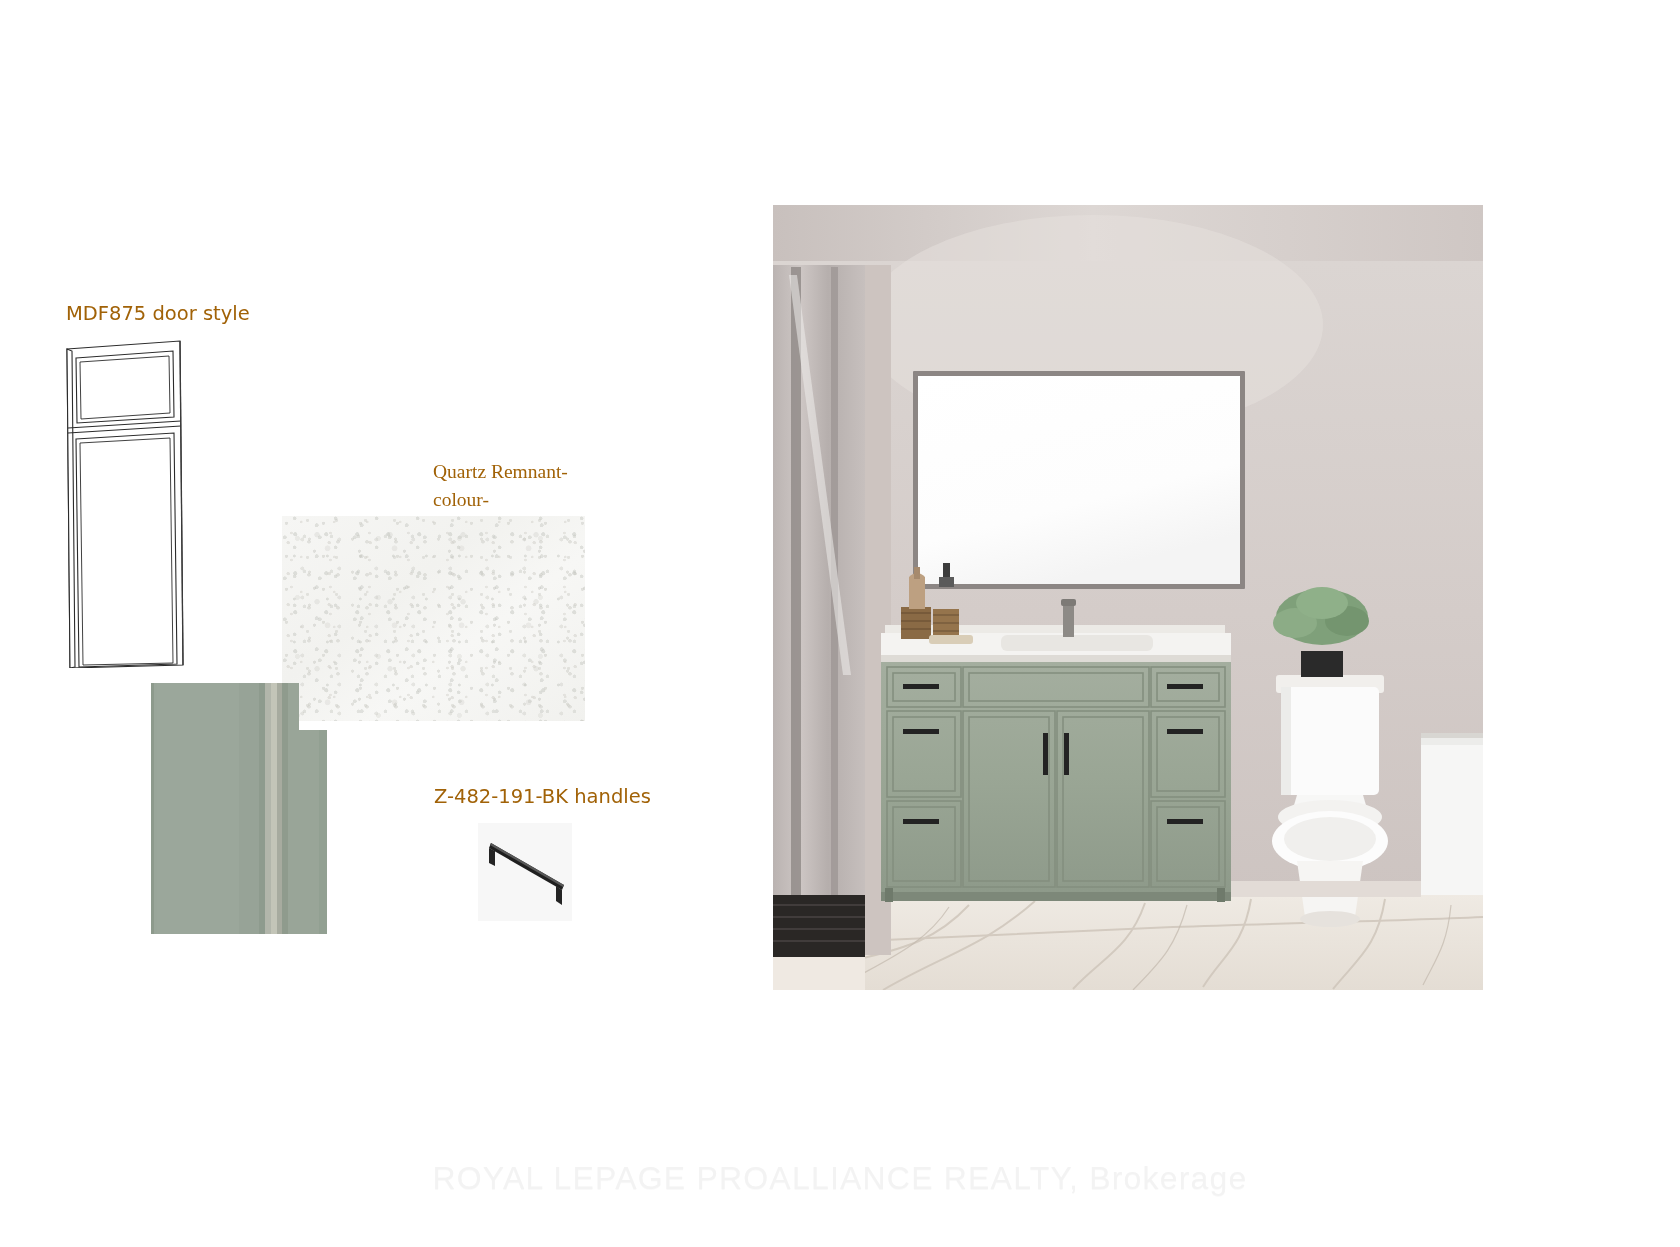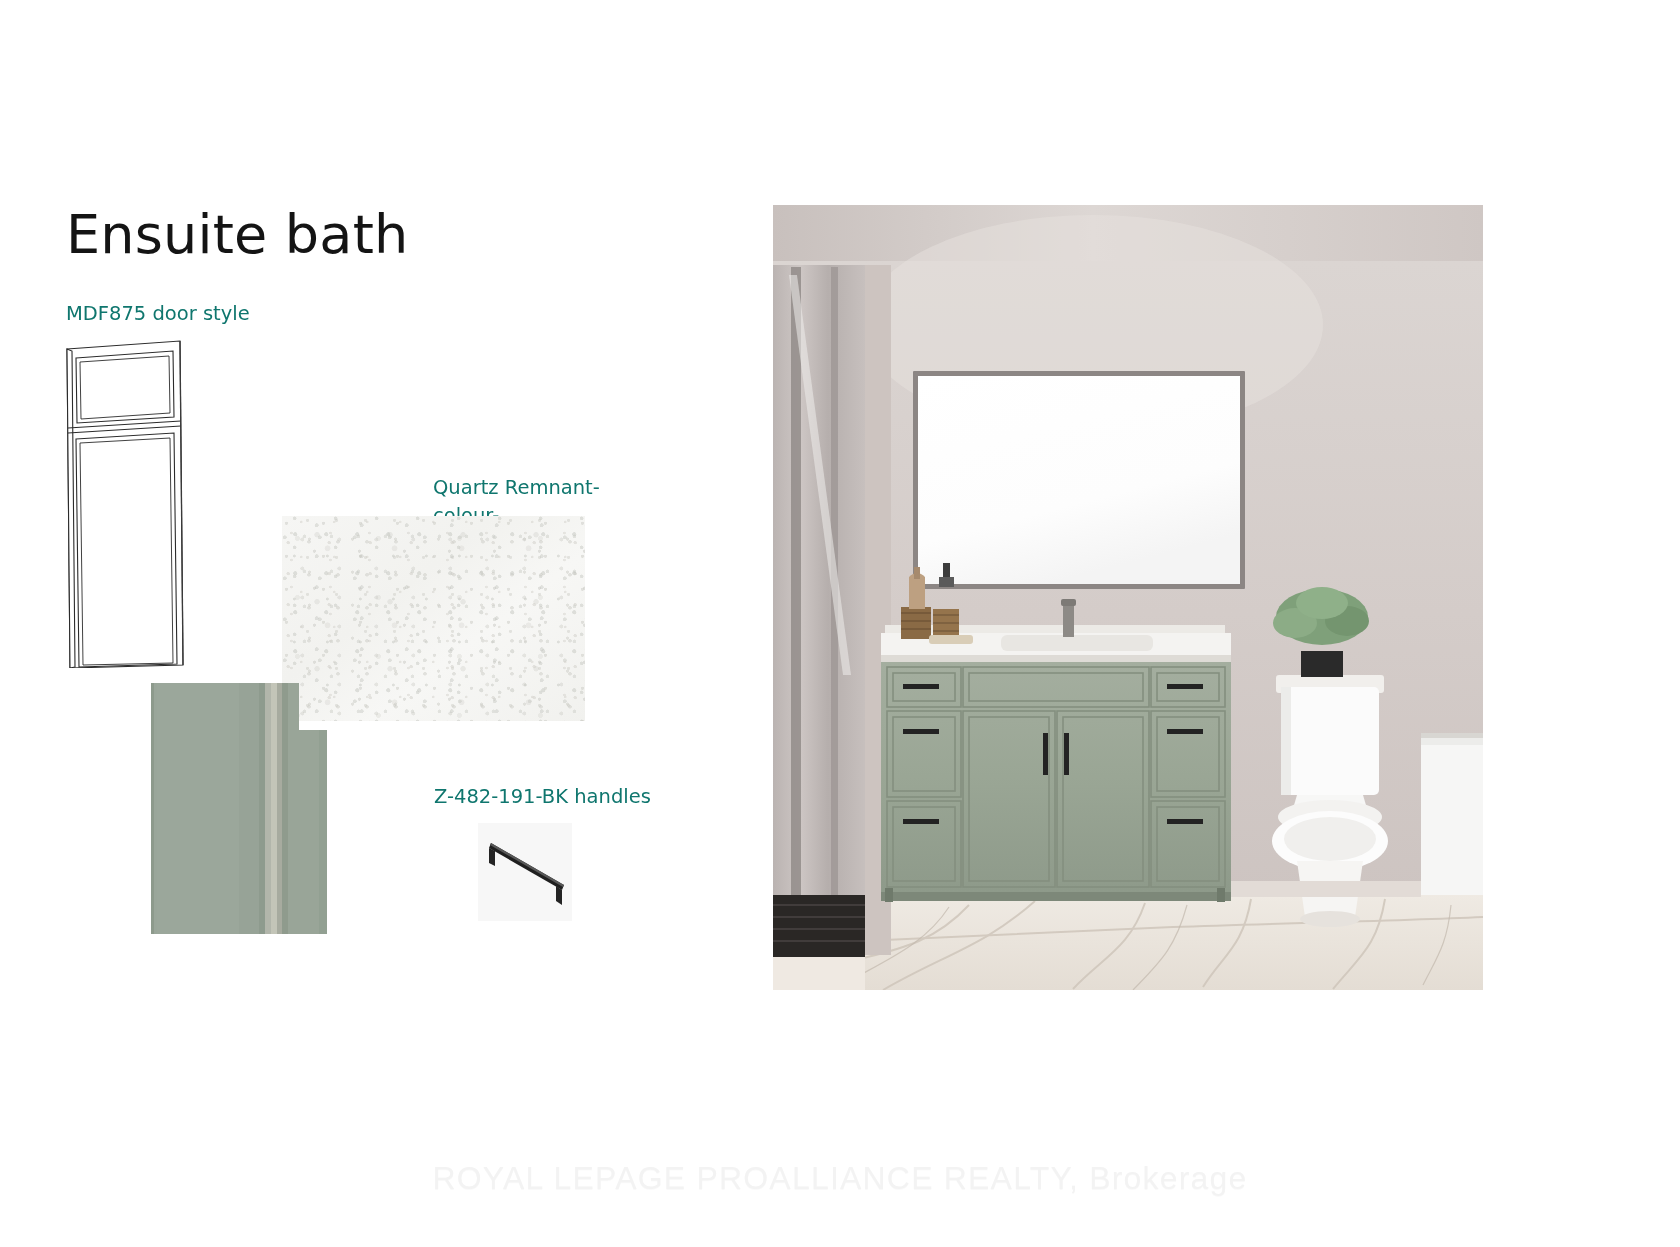--- a/index.html
+++ b/index.html
@@ -13,25 +13,25 @@
   .slide{position:absolute;inset:0;background:#ffffff;}
 
   
   .title{
     position:absolute;left:66px;top:205px;
     font-size:54px;line-height:1.1;color:#141414;
     font-weight:400;letter-spacing:0.2px;
     white-space:nowrap;
   }
   .label{
-    color:#0f766e;font-size:19.5px;line-height:1.45;
+    color:#a16207;font-size:19.5px;line-height:1.45;
     font-weight:400;
   }
   .lbl-door{position:absolute;left:66px;top:300px;}
-  .lbl-quartz{position:absolute;left:433px;top:474px;width:210px;}
+  .lbl-quartz{position:absolute;left:433px;top:458px;width:210px;font-family:Liberation Serif, serif;}
   .lbl-handles{position:absolute;left:434px;top:783px;white-space:nowrap;}
   .lbl-paint{position:absolute;left:193px;top:938px;width:275px;}
 
   
   .door-art{position:absolute;left:62px;top:338px;width:145px;height:330px;}
 
   
   .quartz{
     position:absolute;left:282px;top:516px;width:303px;height:205px;
     background:
@@ -100,21 +100,20 @@
     font-family:"Liberation Sans", sans-serif;
     white-space:nowrap;
     text-shadow:0 1px 0 rgba(0,0,0,.025);
   }
 </style>
 </head>
 <body>
 
 <div class="slide">
 
-  <div class="title">Ensuite bath</div>
 
   <div class="label lbl-door">MDF875 door style</div>
 
   <div class="door-art">
     <svg viewBox="0 0 145 330" width="145" height="330" xmlns="http://www.w3.org/2000/svg">
       <g fill="#ffffff" stroke="#2b2b2b" stroke-width="1.1" stroke-linejoin="miter">
 
         <path d="M5 11 L118 3 L121 327 L8 330 Z"></path>
 
         <path d="M5 11 L10 13 L13 329 L8 330 Z"></path>

